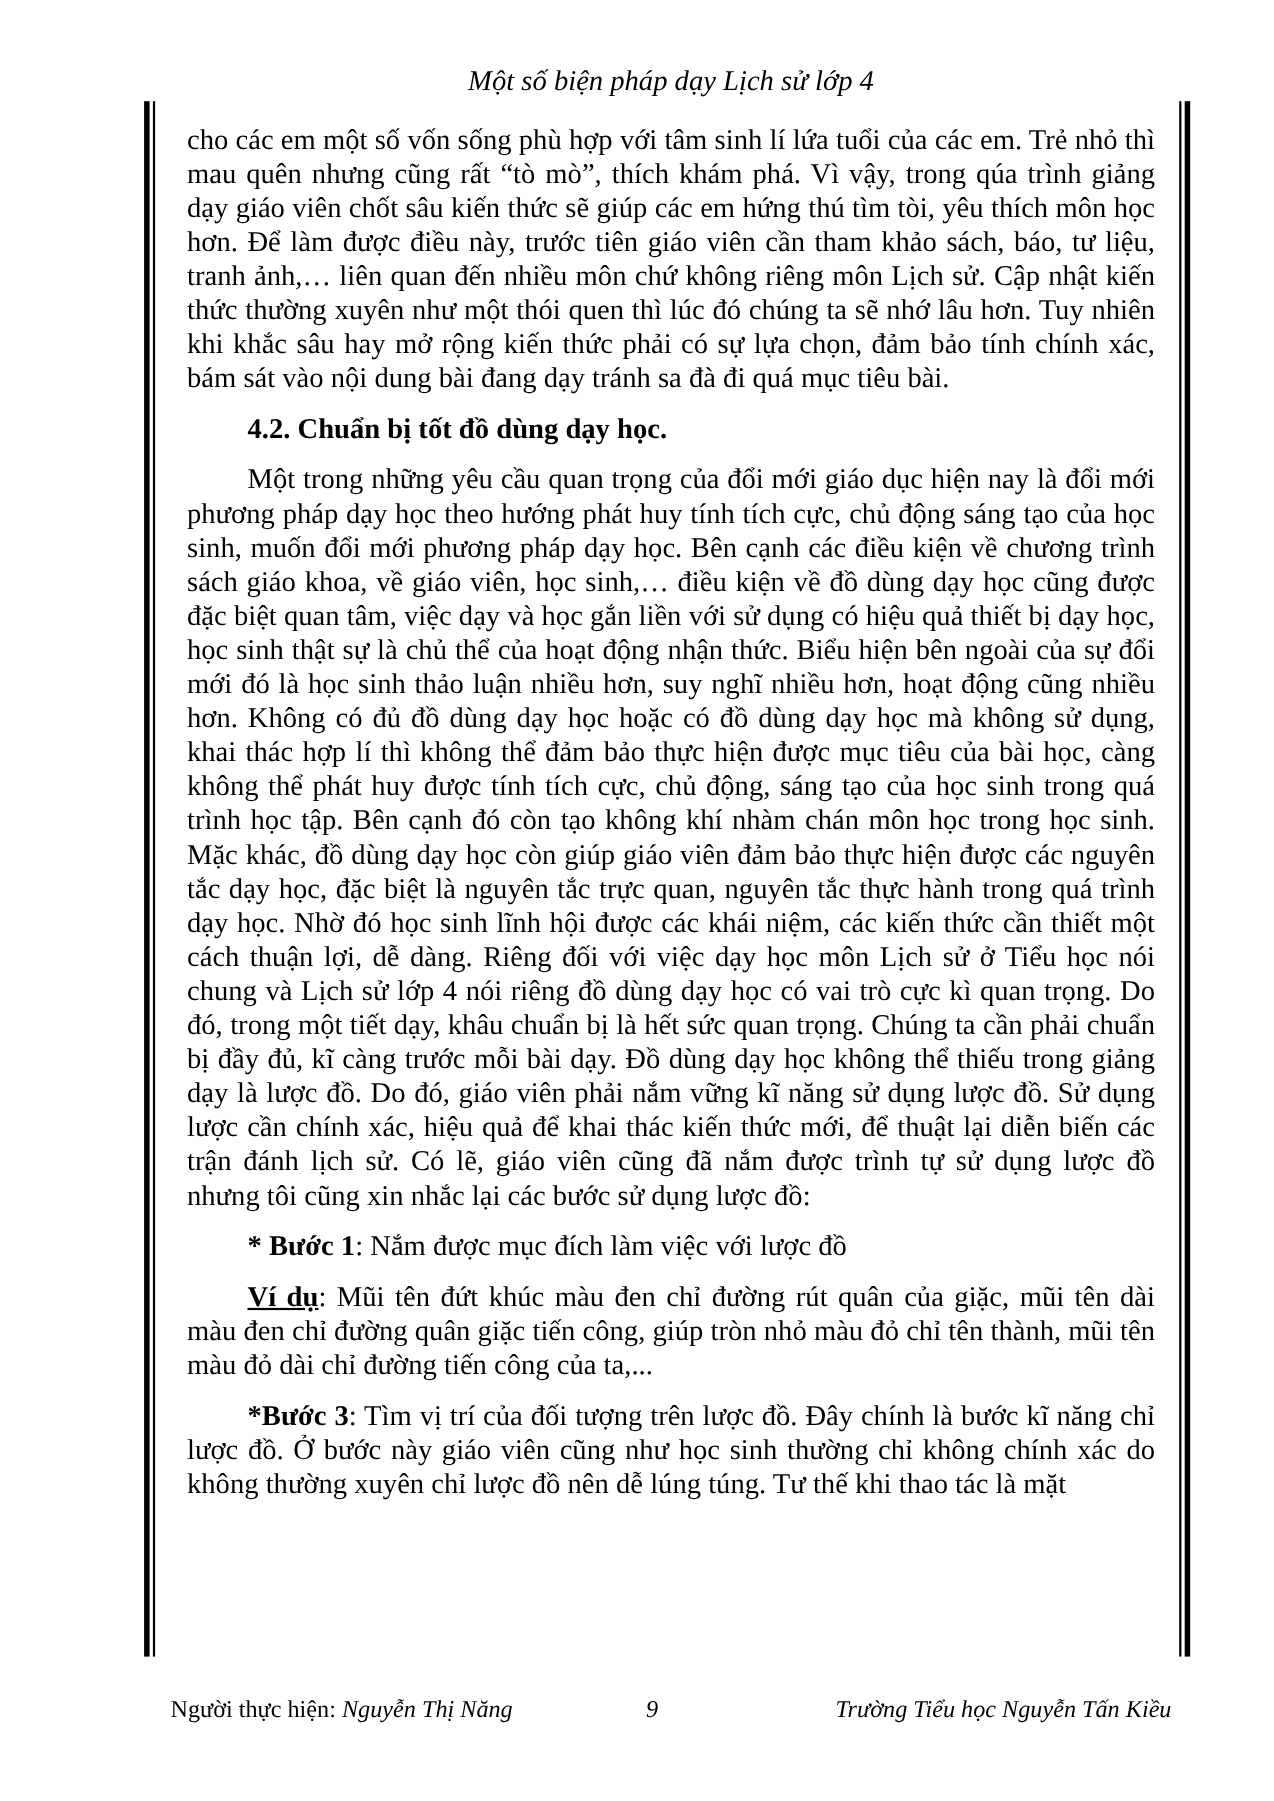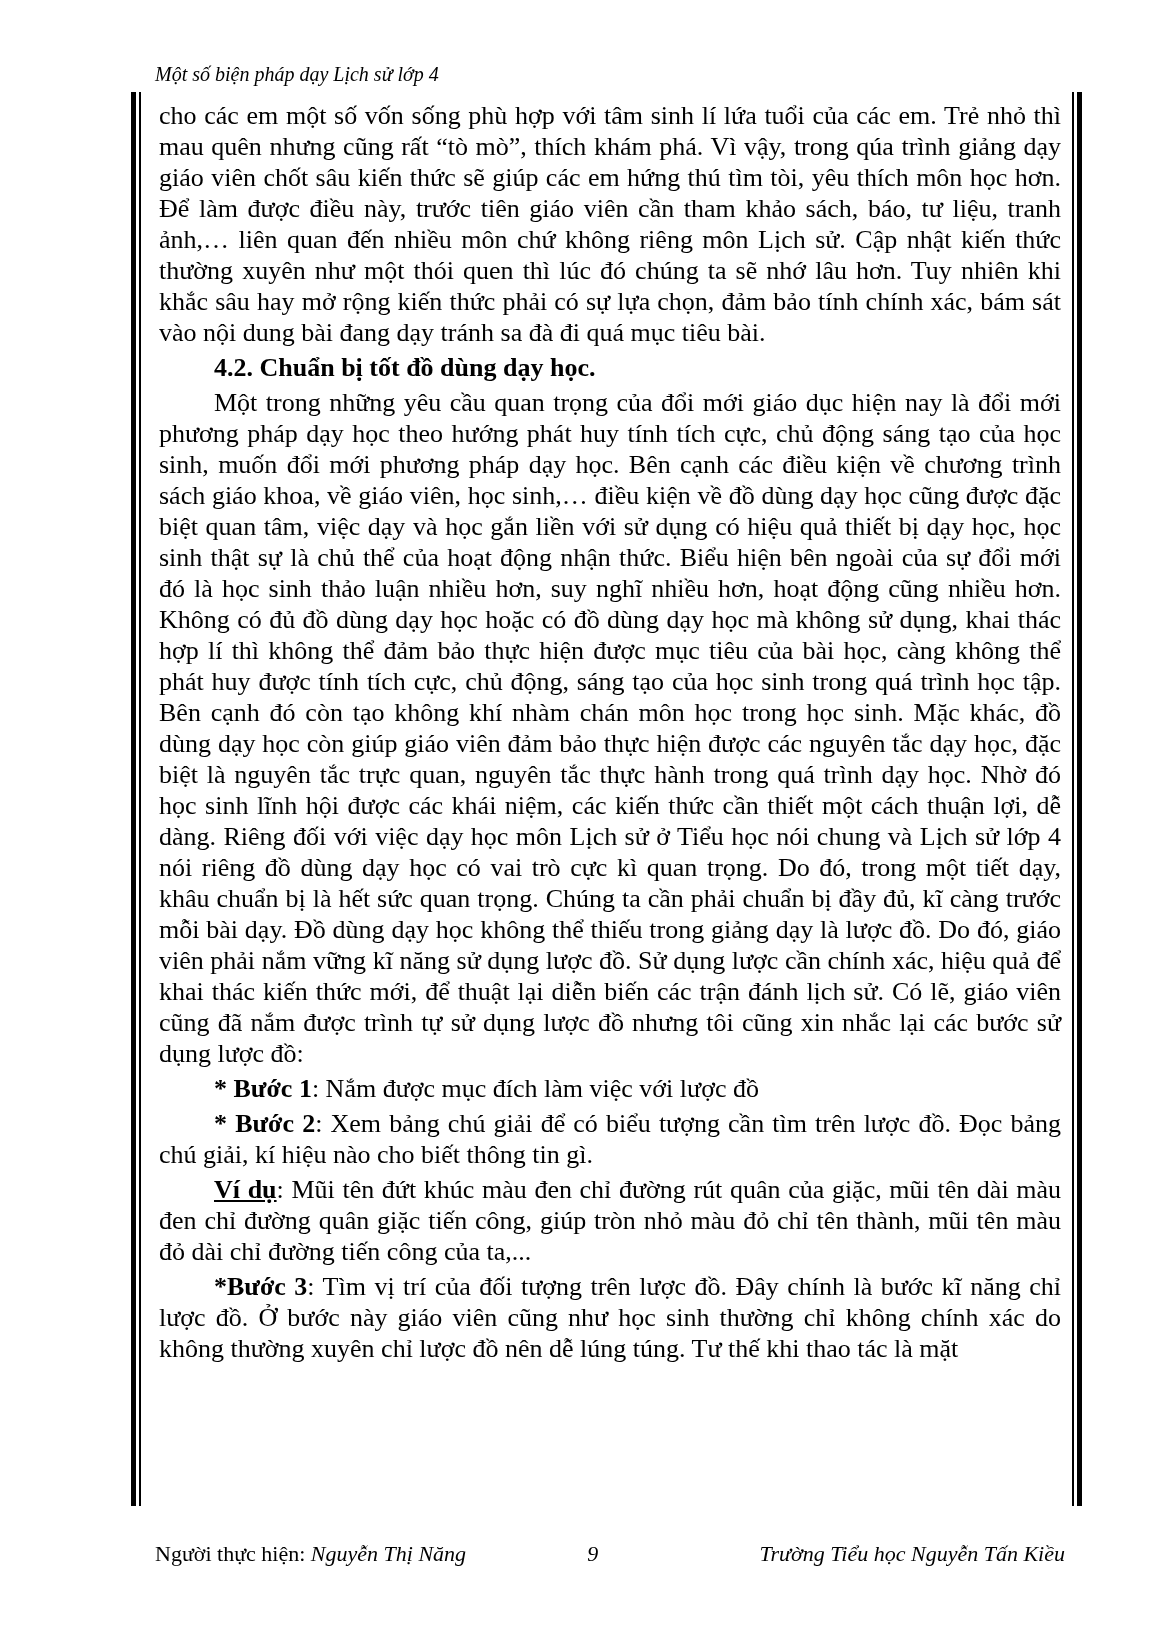--- a/index.html
+++ b/index.html
@@ -10,23 +10,23 @@
     color: #000000;
     font-family: "Liberation Serif", "DejaVu Serif", serif;
     position: relative;
     overflow: hidden;
   }
   .header-title {
     position: absolute;
     top: 58px;
     left: 155px;
     width: 910px;
-    text-align: left;
+    text-align: center;
     font-style: italic;
-    font-size: 20px;
+    font-size: 26px;
     line-height: 32px;
     white-space: nowrap;
   }
   .rule {
     position: absolute;
     top: 92px;
     height: 1414px;
     width: 3px;
   }
   .rule-left {
@@ -43,21 +43,21 @@
     position: absolute;
     left: 155px;
     top: 96px;
     width: 910px;
     font-size: 26px;
     line-height: 31px;
     text-align: justify;
     text-justify: inter-word;
   }
   .body-text p {
-    margin: 4px;
+    margin: 15px;
     padding: 0;
     text-indent: 55px;
   }
   .body-text p.no-indent { text-indent: 0; }
   .heading { font-weight: bold; }
   .step-label { font-weight: bold; }
   .example-label { font-weight: bold; text-decoration: underline; }
   .footer {
     position: absolute;
     left: 155px;
@@ -86,21 +86,20 @@
 
     <p class="no-indent">cho các em một số vốn sống phù hợp với tâm sinh lí lứa tuổi của các em. Trẻ nhỏ thì mau quên nhưng cũng rất “tò mò”,  thích khám phá. Vì vậy, trong qúa trình giảng dạy giáo viên chốt sâu kiến thức sẽ giúp các em hứng thú tìm tòi, yêu thích môn học hơn. Để làm được điều này,  trước tiên giáo viên cần tham khảo sách, báo, tư liệu, tranh ảnh,… liên quan đến nhiều môn chứ không riêng môn Lịch sử. Cập nhật kiến thức thường xuyên như một thói quen thì lúc đó chúng ta sẽ nhớ lâu hơn. Tuy nhiên khi khắc sâu hay mở rộng kiến thức phải có sự lựa chọn, đảm bảo tính chính xác, bám sát vào nội dung bài đang dạy tránh sa đà đi quá mục tiêu bài.</p>
 
     <p class="heading">4.2. Chuẩn bị tốt đồ dùng dạy học.</p>
 
     <p>Một trong những yêu cầu quan trọng của đổi mới giáo dục hiện nay là đổi mới phương pháp dạy học theo hướng phát huy tính tích cực, chủ động sáng tạo của học sinh, muốn đổi mới phương pháp dạy học. Bên cạnh các điều kiện về chương trình sách giáo khoa, về giáo viên, học sinh,… điều kiện về đồ dùng dạy học cũng được đặc biệt quan tâm, việc dạy và học gắn liền với sử dụng có hiệu quả thiết bị dạy học, học sinh thật sự là chủ thể của hoạt động nhận thức. Biểu hiện bên ngoài của sự đổi mới đó là học sinh thảo luận nhiều hơn, suy nghĩ nhiều hơn, hoạt động cũng nhiều hơn. Không có đủ đồ dùng dạy học hoặc có đồ dùng dạy học mà không sử dụng, khai thác hợp lí thì không thể đảm bảo thực hiện được mục tiêu của bài học, càng không thể phát huy được tính tích cực, chủ động, sáng tạo của học sinh trong quá trình học tập. Bên cạnh đó còn tạo không khí nhàm chán môn học trong học sinh. Mặc khác, đồ dùng dạy học còn giúp giáo viên  đảm bảo thực hiện được các nguyên tắc dạy học,  đặc  biệt  là nguyên tắc trực quan, nguyên tắc thực hành trong quá trình dạy học. Nhờ đó học sinh lĩnh hội được các khái niệm, các kiến thức cần thiết một cách thuận lợi, dễ dàng. Riêng đối với việc dạy học môn Lịch sử ở Tiểu học nói chung và Lịch sử lớp 4 nói riêng đồ dùng dạy học có vai trò cực kì quan trọng. Do đó, trong một tiết dạy, khâu chuẩn bị là hết sức quan trọng. Chúng ta cần phải chuẩn bị đầy đủ, kĩ càng trước mỗi bài dạy. Đồ dùng dạy học không thể thiếu trong giảng dạy là lược đồ. Do đó, giáo viên phải nắm vững kĩ năng sử dụng lược đồ. Sử dụng lược cần chính xác, hiệu quả để khai thác kiến thức mới, để  thuật lại diễn biến các trận đánh lịch sử. Có lẽ, giáo viên cũng đã nắm được trình tự sử dụng lược đồ nhưng tôi cũng xin nhắc lại các bước sử dụng  lược đồ:</p>
 
     <p><span class="step-label">* Bước 1</span><span>: Nắm được mục đích làm việc với lược đồ</span></p>
 
 
-    <p><span class="step-label">* Bước 2</span><span>: Xem bảng chú giải để có biểu tượng cần tìm trên lược đồ. Đọc bảng chú giải, kí hiệu nào cho biết thông tin gì.</span></p>
 
     <p><span class="example-label">Ví dụ</span><span>: Mũi tên đứt khúc màu đen chỉ đường rút quân của giặc, mũi tên dài màu đen chỉ đường quân giặc tiến công, giúp tròn nhỏ màu đỏ chỉ tên thành, mũi tên màu đỏ dài chỉ đường tiến công của ta,...</span></p>
 
     <p><span class="step-label">*Bước 3</span><span>:  Tìm vị trí của đối tượng trên lược đồ. Đây chính là bước kĩ năng chỉ lược đồ. Ở bước này giáo viên cũng như học sinh thường chỉ không chính xác do không thường  xuyên chỉ lược đồ nên dễ lúng túng. Tư  thế  khi thao tác là mặt</span></p>
 
   </div>
 
   <div class="footer">
     <span><span>Người thực hiện: </span><span class="italic">Nguyễn Thị Năng</span></span>
     <span class="footer-page">9</span>

